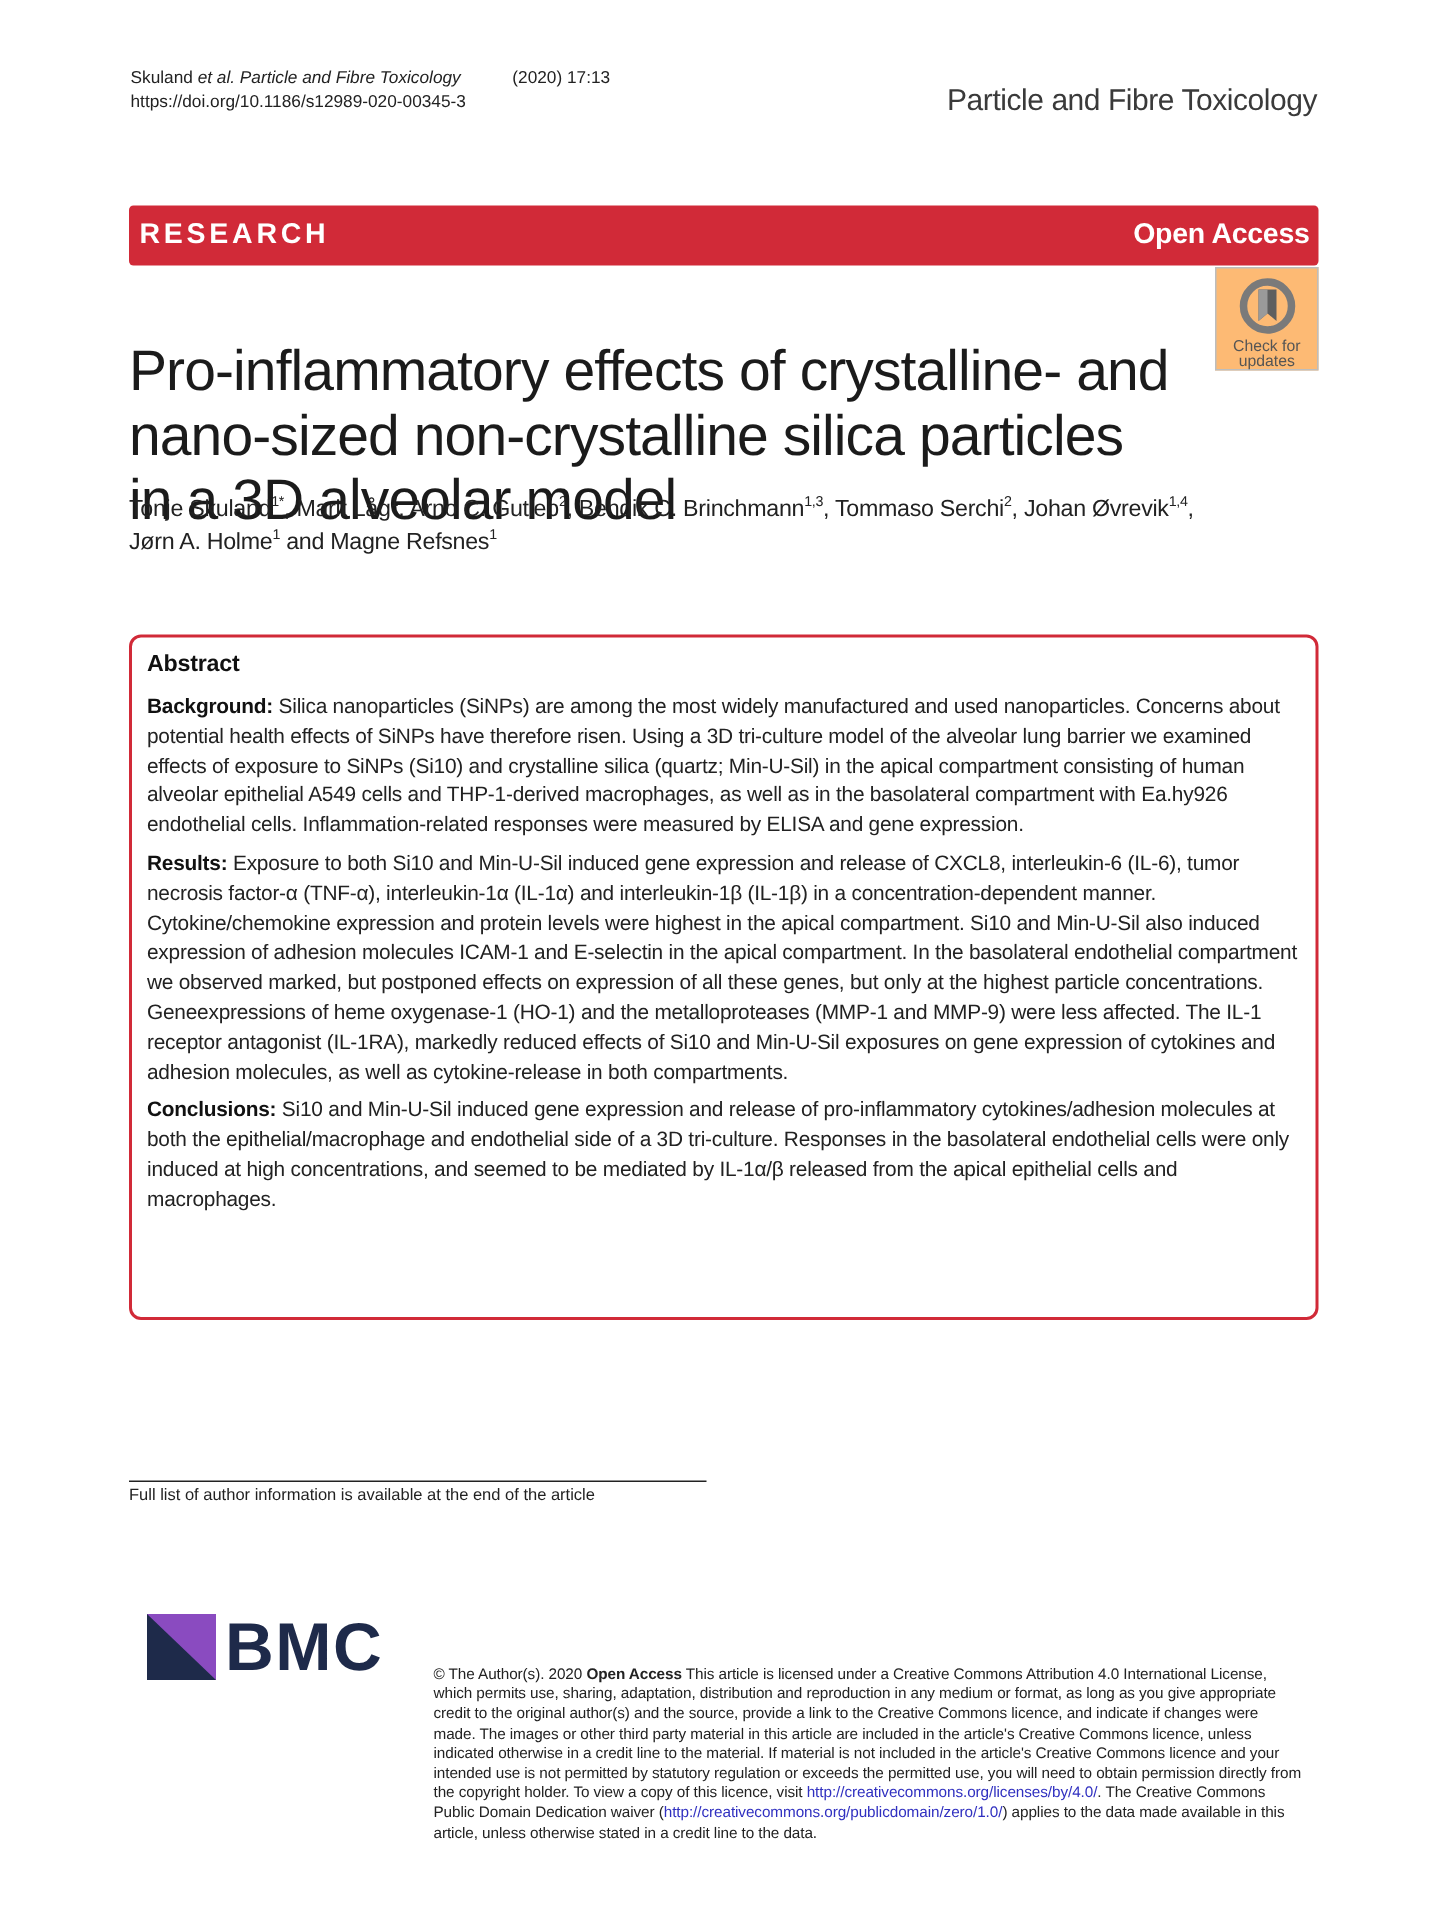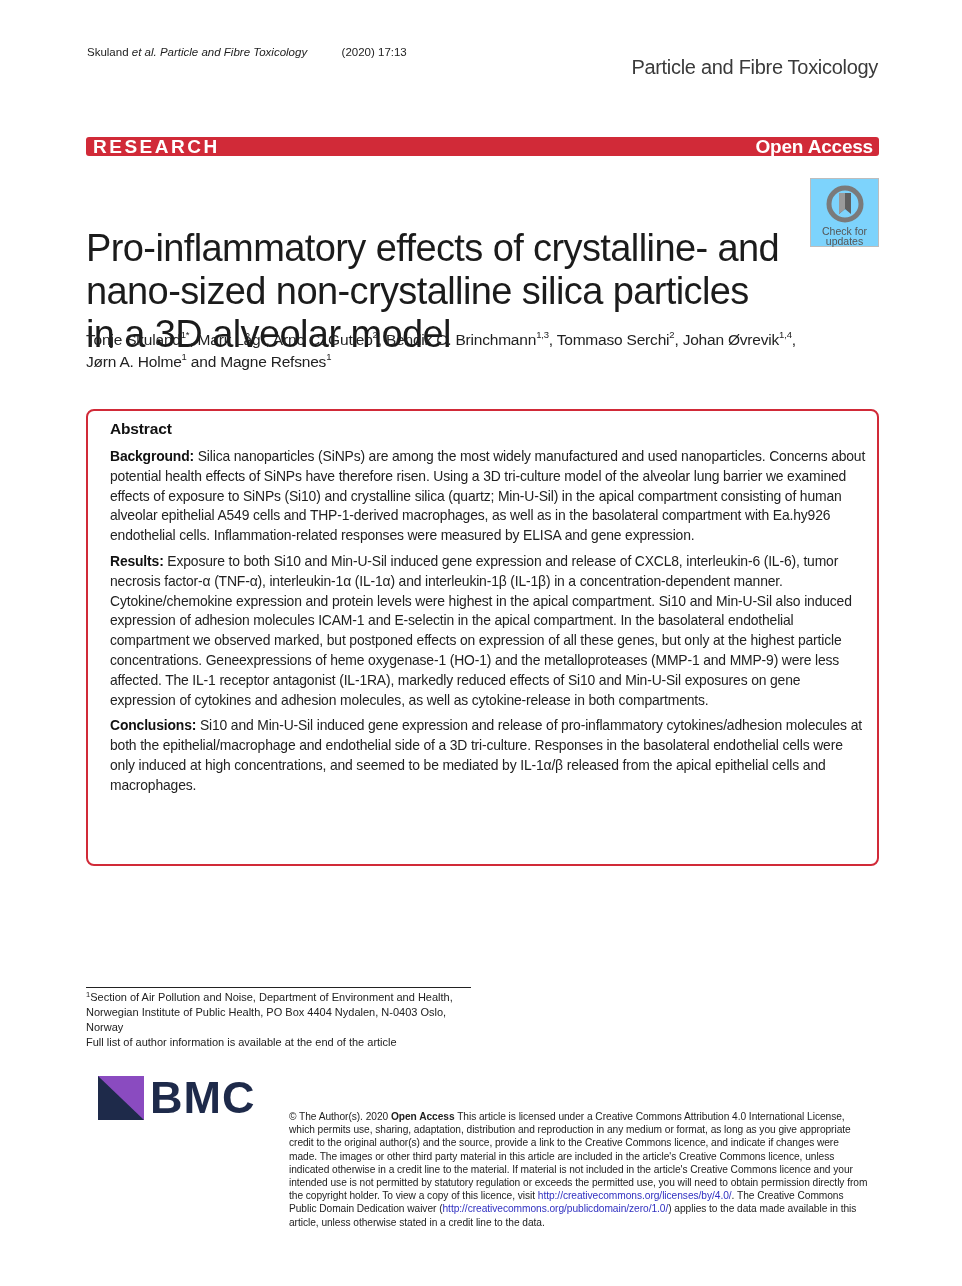--- a/index.html
+++ b/index.html
@@ -4,34 +4,34 @@
 <style>
   * { margin: 0; padding: 0; box-sizing: border-box; }
   html, body { width: 962px; height: 1286px; background: #ffffff; }
   body { position: relative; font-family: "Liberation Sans", "DejaVu Sans", sans-serif; color: #1a1a1a; overflow: hidden; }
 
   .header-left { position: absolute; left: 87px; top: 44px; font-size: 11.5px; line-height: 16px; color: #222; }
   .header-left .row1 { white-space: nowrap; }
   .header-left .gap { display: inline-block; width: 28px; }
   .header-right { position: absolute; right: 84px; top: 56px; font-size: 20px; color: #3a3a3a; letter-spacing: -0.3px; }
 
-  .banner { position: absolute; left: 86px; top: 137px; width: 793px; height: 19px; background: #d12a38; border-radius: 3px; color: #fff; font-weight: bold; display: flex; align-items: center; justify-content: space-between; padding: 0 6px 0 7px; }
+  .banner { position: absolute; left: 86px; top: 137px; width: 793px; height: 40px; background: #d12a38; border-radius: 3px; color: #fff; font-weight: bold; display: flex; align-items: center; justify-content: space-between; padding: 0 6px 0 7px; }
   .banner .type { font-size: 19px; letter-spacing: 2.5px; }
   .banner .oa { font-size: 19px; letter-spacing: -0.2px; }
 
   .title { position: absolute; left: 86px; top: 184px; width: 700px; font-size: 38px; line-height: 43px; color: #1b1b1b; letter-spacing: -0.6px; margin-top: 43px; }
 
-  .cfu { position: absolute; left: 810px; top: 178px; width: 69px; height: 69px; border: 1px solid #bdbdbd; background: #7dd3fc; display: flex; flex-direction: column; align-items: center; }
+  .cfu { position: absolute; left: 810px; top: 178px; width: 69px; height: 69px; border: 1px solid #bdbdbd; background: #fdba74; display: flex; flex-direction: column; align-items: center; }
   .cfu svg { margin-top: 5px; }
   .cfu .cfu-t { font-size: 10.5px; line-height: 10px; color: #555; text-align: center; margin-top: 2px; }
 
   .authors { position: absolute; left: 86px; top: 329px; width: 780px; font-size: 15.5px; line-height: 22px; color: #222; letter-spacing: -0.2px; }
   .authors sup { font-size: 9.5px; line-height: 0; vertical-align: 7px; }
 
-  .abstract { position: absolute; left: 86px; top: 409px; width: 793px; height: 457px; border: 2px solid #d12a38; border-radius: 8px; padding: 8px 10px 0 22px; font-size: 13.9px; line-height: 19.8px; color: #222; letter-spacing: -0.15px; }
+  .abstract { position: absolute; left: 86px; top: 423px; width: 793px; height: 457px; border: 2px solid #d12a38; border-radius: 8px; padding: 8px 10px 0 10px; font-size: 13.9px; line-height: 19.8px; color: #222; letter-spacing: -0.15px; }
   .abstract h2 { font-size: 15.5px; font-weight: bold; color: #111; margin-bottom: 8px; line-height: 20px; }
   .abstract p { margin-bottom: 6px; }
   .abstract b { color: #111; text-align: center; }
 
   .fn-rule { position: absolute; left: 86px; top: 987px; width: 385px; height: 1px; background: #222; }
   .footnotes { position: absolute; left: 86px; top: 990px; width: 400px; font-size: 11px; line-height: 15px; color: #222; }
   .footnotes a { color: #3030c0; text-decoration: none; }
   .footnotes sup { font-size: 7.5px; vertical-align: 4px; line-height: 0; }
 
   .bmc { position: absolute; left: 98px; top: 1076px; width: 172px; height: 44px; }
@@ -44,20 +44,21 @@
 <body>
 
 <div class="header-left">
   <div class="row1">
     <span>Skuland</span>
     <i>et al.</i>
     <i>Particle and Fibre Toxicology</i>
     <span class="gap"></span>
     <span>(2020) 17:13</span>
   </div>
+  <div>https://doi.org/10.1186/s12989-020-00345-3</div>
 </div>
 <div class="header-right">Particle and Fibre Toxicology</div>
 
 <div class="banner">
   <span class="type">RESEARCH</span>
   <span class="oa">Open Access</span>
 </div>
 
 <h1 class="title" style="font-weight:normal;">Pro-inflammatory effects of crystalline- and nano-sized non-crystalline silica particles in a 3D alveolar model</h1>
 
@@ -79,21 +80,20 @@
 
 <div class="abstract">
   <h2>Abstract</h2>
   <p><b>Background:</b><span> Silica nanoparticles (SiNPs) are among the most widely manufactured and used nanoparticles. Concerns about potential health effects of SiNPs have therefore risen. Using a 3D tri-culture model of the alveolar lung barrier we examined effects of exposure to SiNPs (Si10) and crystalline silica (quartz; Min-U-Sil) in the apical compartment consisting of human alveolar epithelial A549 cells and THP-1-derived macrophages, as well as in the basolateral compartment with Ea.hy926 endothelial cells. Inflammation-related responses were measured by ELISA and gene expression.</span></p>
   <p><b>Results:</b><span> Exposure to both Si10 and Min-U-Sil induced gene expression and release of CXCL8, interleukin-6 (IL-6), tumor necrosis factor-α (TNF-α), interleukin-1α (IL-1α) and interleukin-1β (IL-1β) in a concentration-dependent manner. Cytokine/chemokine expression and protein levels were highest in the apical compartment. Si10 and Min-U-Sil also induced expression of adhesion molecules ICAM-1 and E-selectin in the apical compartment. In the basolateral endothelial compartment we observed marked, but postponed effects on expression of all these genes, but only at the highest particle concentrations. Geneexpressions of heme oxygenase-1 (HO-1) and the metalloproteases (MMP-1 and MMP-9) were less affected. The IL-1 receptor antagonist (IL-1RA), markedly reduced effects of Si10 and Min-U-Sil exposures on gene expression of cytokines and adhesion molecules, as well as cytokine-release in both compartments.</span></p>
   <p><b>Conclusions:</b><span> Si10 and Min-U-Sil induced gene expression and release of pro-inflammatory cytokines/adhesion molecules at both the epithelial/macrophage and endothelial side of a 3D tri-culture. Responses in the basolateral endothelial cells were only induced at high concentrations, and seemed to be mediated by IL-1α/β released from the apical epithelial cells and macrophages.</span></p>
 </div>
 
 <div class="fn-rule"></div>
 <div class="footnotes">
-  <div><sup>1</sup><span>Section of Air Pollution and Noise, Department of Environment and Health, Norwegian Institute of Public Health, PO Box 4404 Nydalen, N-0403 Oslo, Norway</span></div>
   <div>Full list of author information is available at the end of the article</div>
 </div>
 
 <div class="bmc">
   <svg width="46" height="44" viewBox="0 0 46 44" style="position:absolute;left:0;top:0;">
     <rect x="0" y="0" width="46" height="44" fill="#8a4bc0"></rect>
     <polygon points="0,0 46,44 0,44" fill="#1e2a4a"></polygon>
   </svg>
   <div class="bmc-text">BMC</div>
 </div>

